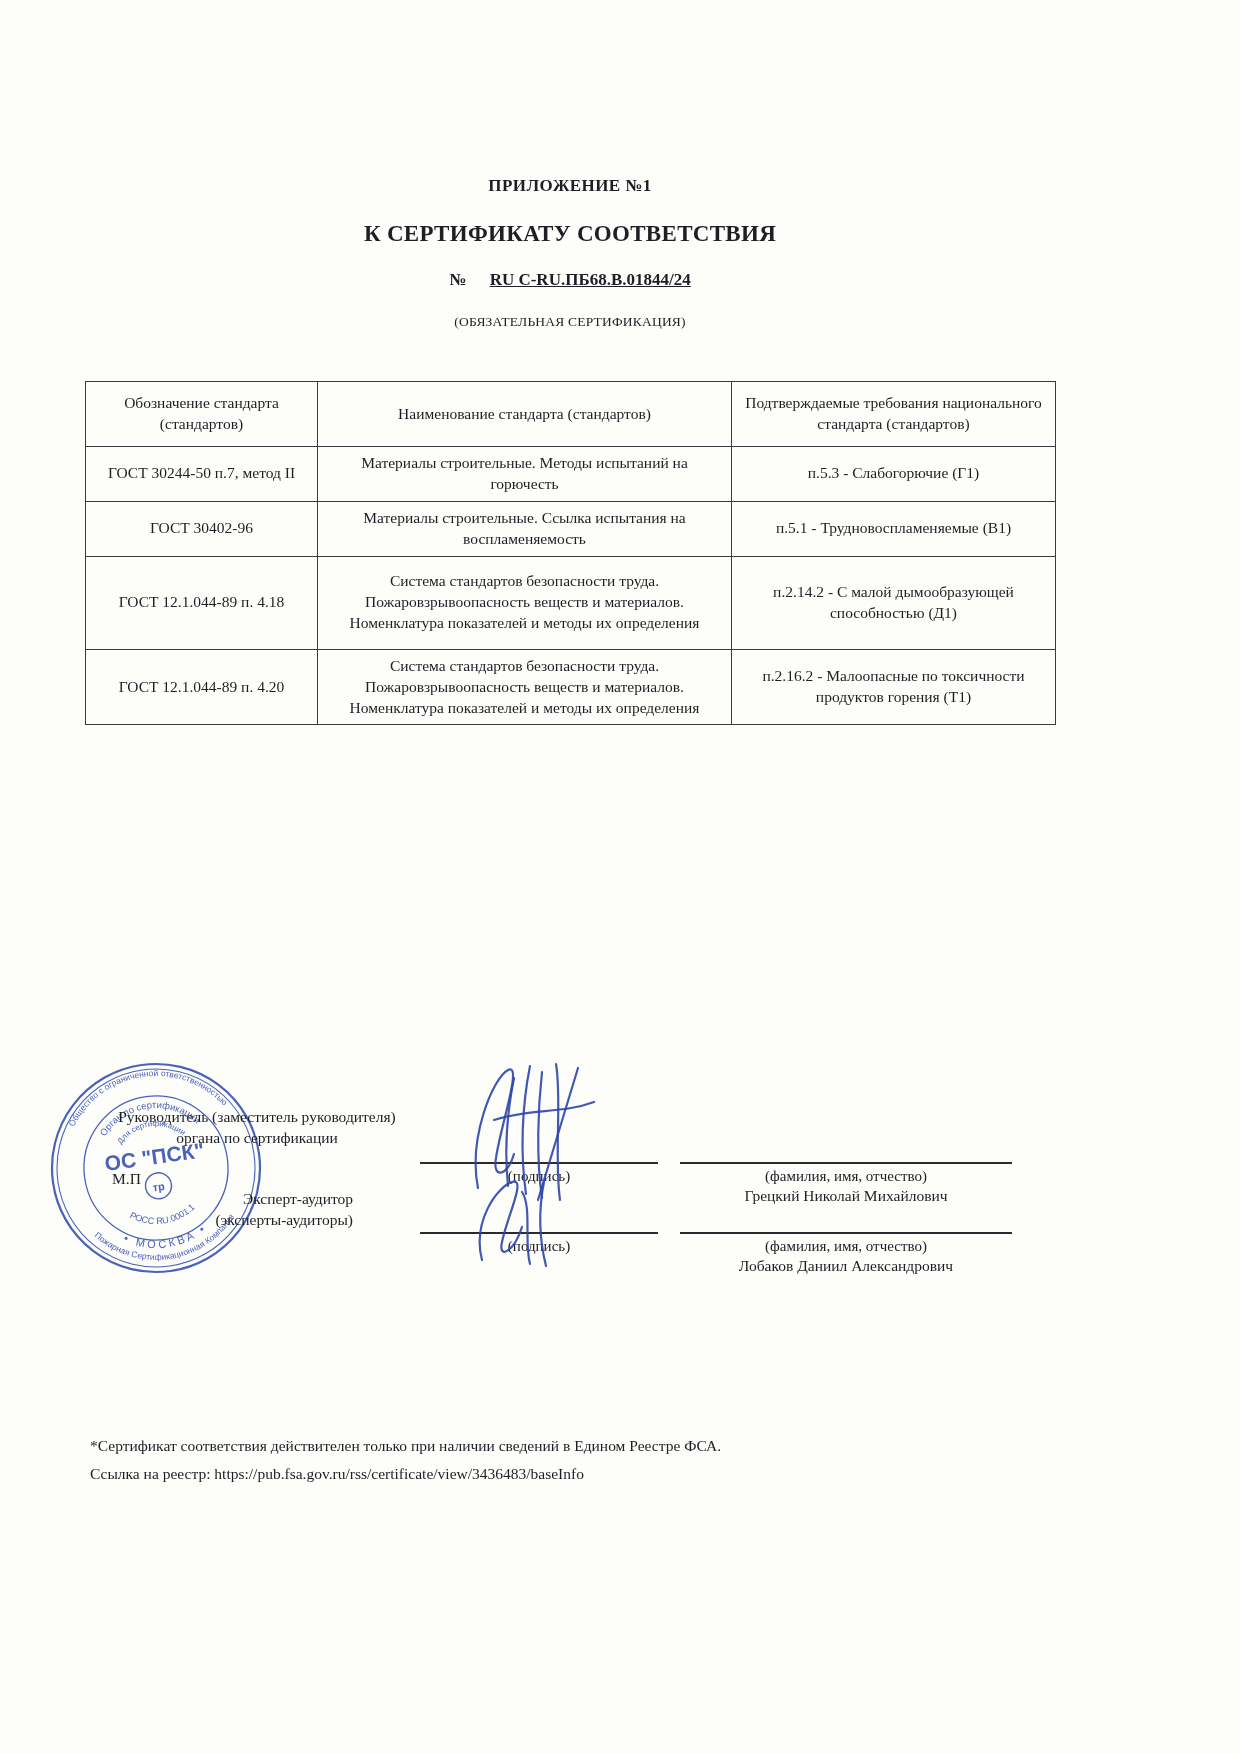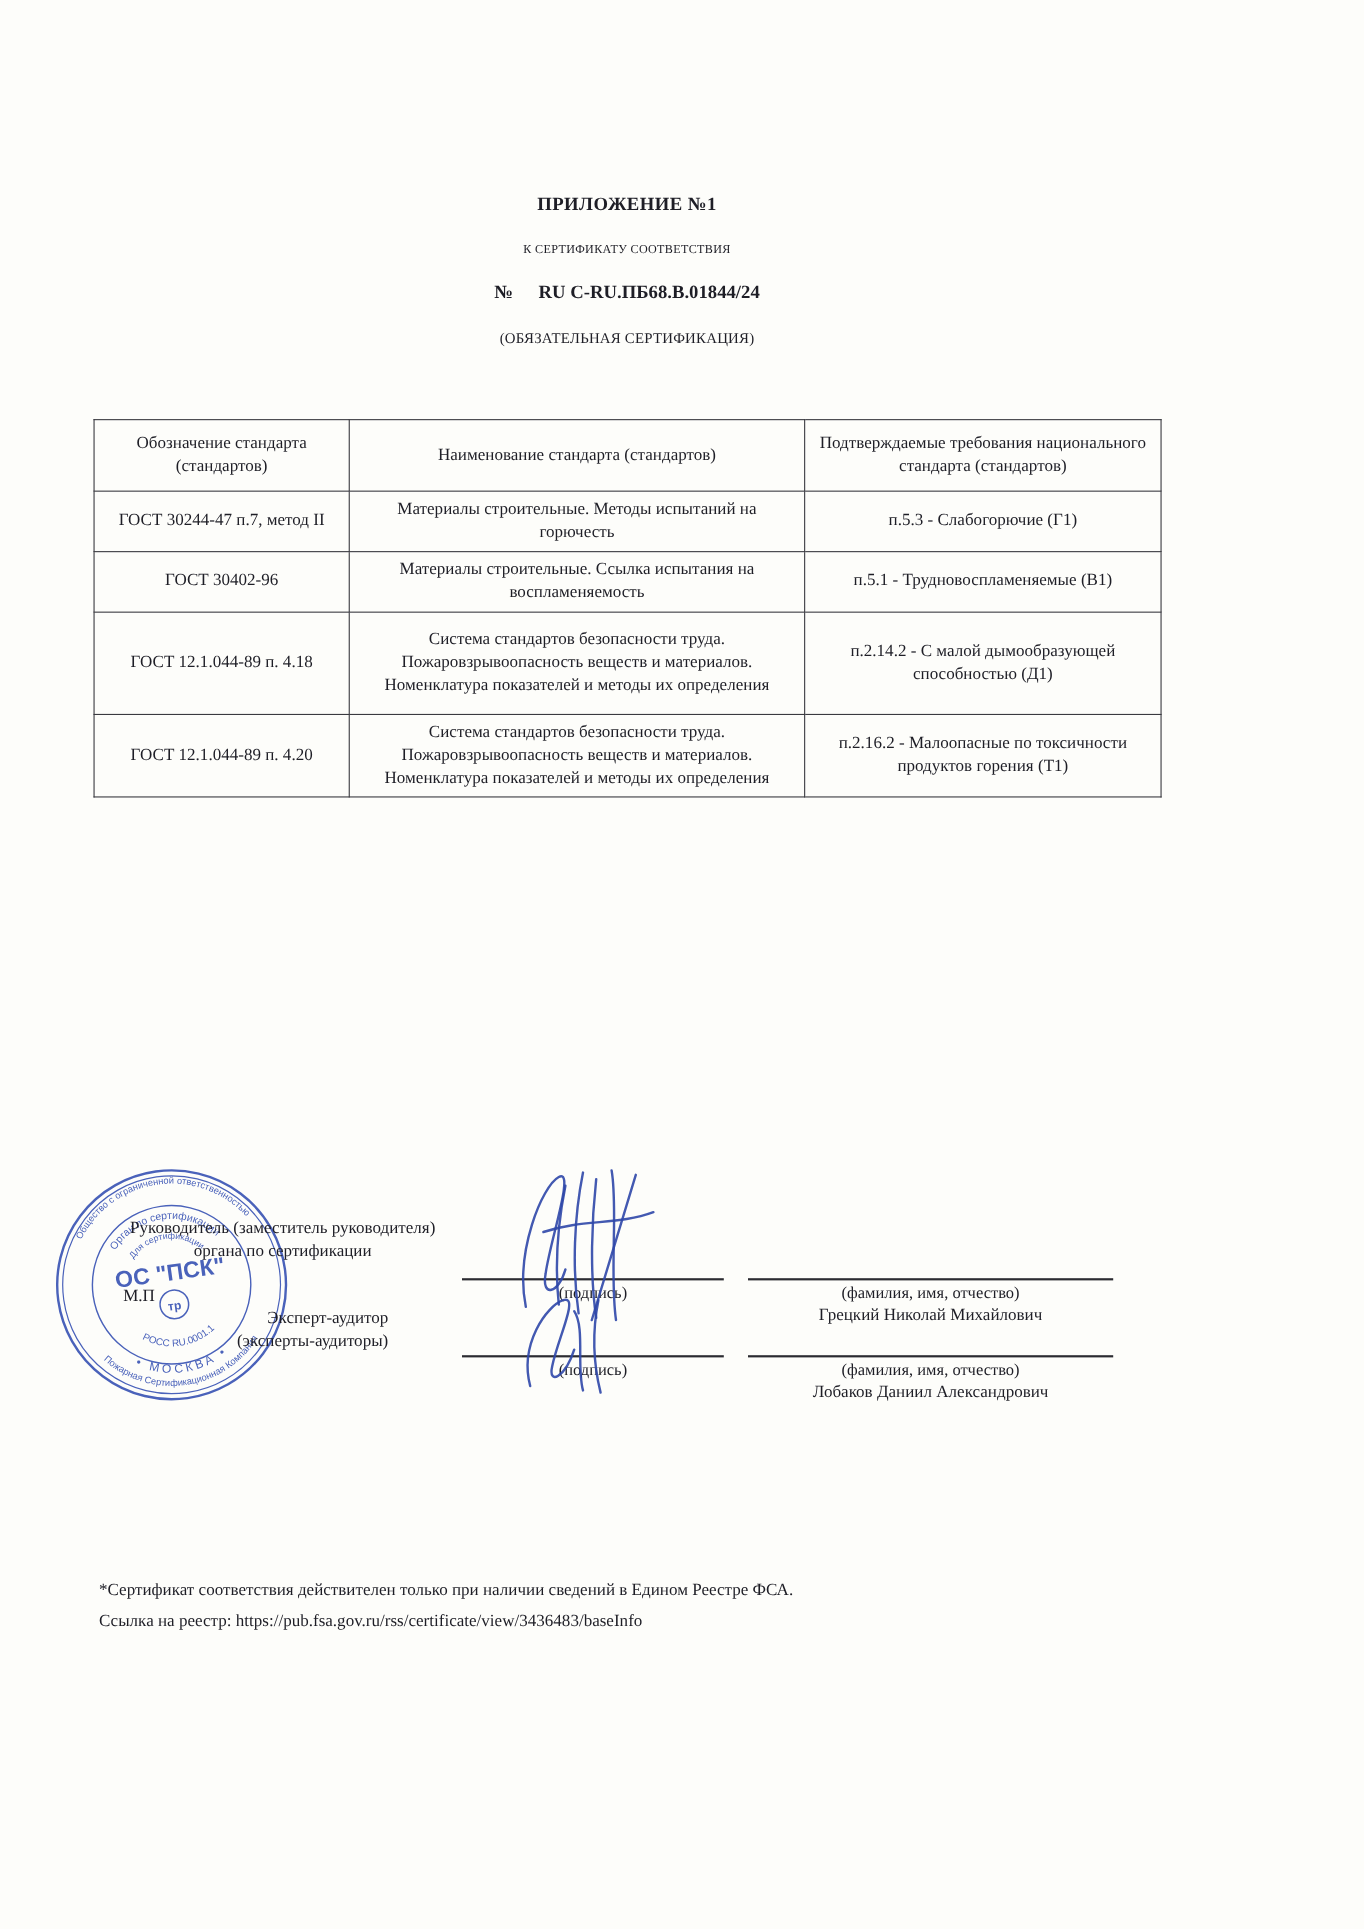--- a/index.html
+++ b/index.html
@@ -5,23 +5,23 @@
   html,body{margin:0;padding:0;background:#d9d9d9;}
   .page{
     position:relative;width:1240px;height:1754px;margin:0 auto;
     background:#fdfdfa;color:#1e1e26;
     font-family:"Liberation Serif","DejaVu Serif",serif;
     overflow:hidden;
   }
   
   .header{position:absolute;top:176px;left:0;width:1140px;text-align:center;}
   .h-title{font-size:17px;font-weight:bold;letter-spacing:.4px;}
-  .h-sub{margin-top:25px;font-size:11px;font-weight:normal;letter-spacing:.3px;text-align:center;}
+  .h-sub{margin-top:25px;font-size:23px;font-weight:bold;letter-spacing:.3px;text-align:center;}
   .h-num{margin-top:23px;font-size:17px;font-weight:bold;}
-  .h-num .num{margin-left:19px;}
+  .h-num .num{text-decoration:underline;margin-left:19px;}
   .h-type{margin-top:24px;font-size:13.5px;letter-spacing:.2px;}
   .h-caption{margin-top:21px;font-size:16.5px;font-weight:bold;}
   
   table.std{
     position:absolute;top:381px;left:85px;width:970px;
     border-collapse:collapse;table-layout:fixed;
   }
   table.std col.c1{width:232px;}
   table.std col.c2{width:414px;}
   table.std col.c3{width:324px;}
@@ -85,21 +85,21 @@
       </colgroup>
     <thead>
       <tr>
         <th>Обозначение стандарта (стандартов)</th>
         <th>Наименование стандарта (стандартов)</th>
         <th>Подтверждаемые требования национального стандарта (стандартов)</th>
       </tr>
     </thead>
     <tbody>
       <tr>
-        <td>ГОСТ 30244-47 п.7, метод II</td>
+        <td>ГОСТ 30244-50 п.7, метод II</td>
         <td>Материалы строительные. Методы испытаний на горючесть</td>
         <td>п.5.3 - Слабогорючие (Г1)</td>
       </tr>
       <tr>
         <td>ГОСТ 30402-96</td>
         <td>Материалы строительные. Ссылка испытания на воспламеняемость</td>
         <td>п.5.1 - Трудновоспламеняемые (В1)</td>
       </tr>
       <tr>
         <td>ГОСТ 12.1.044-89 п. 4.18</td>

